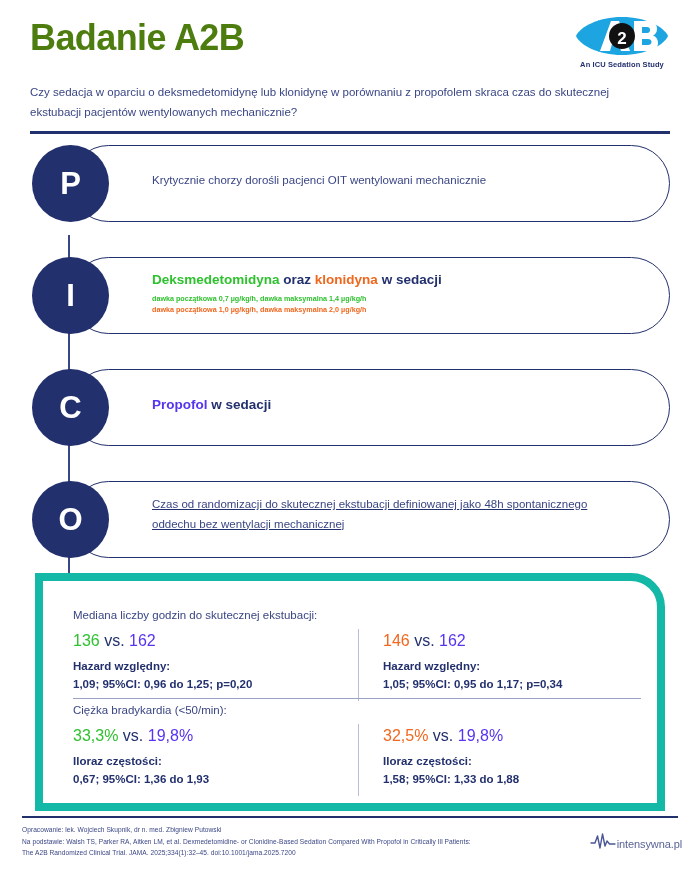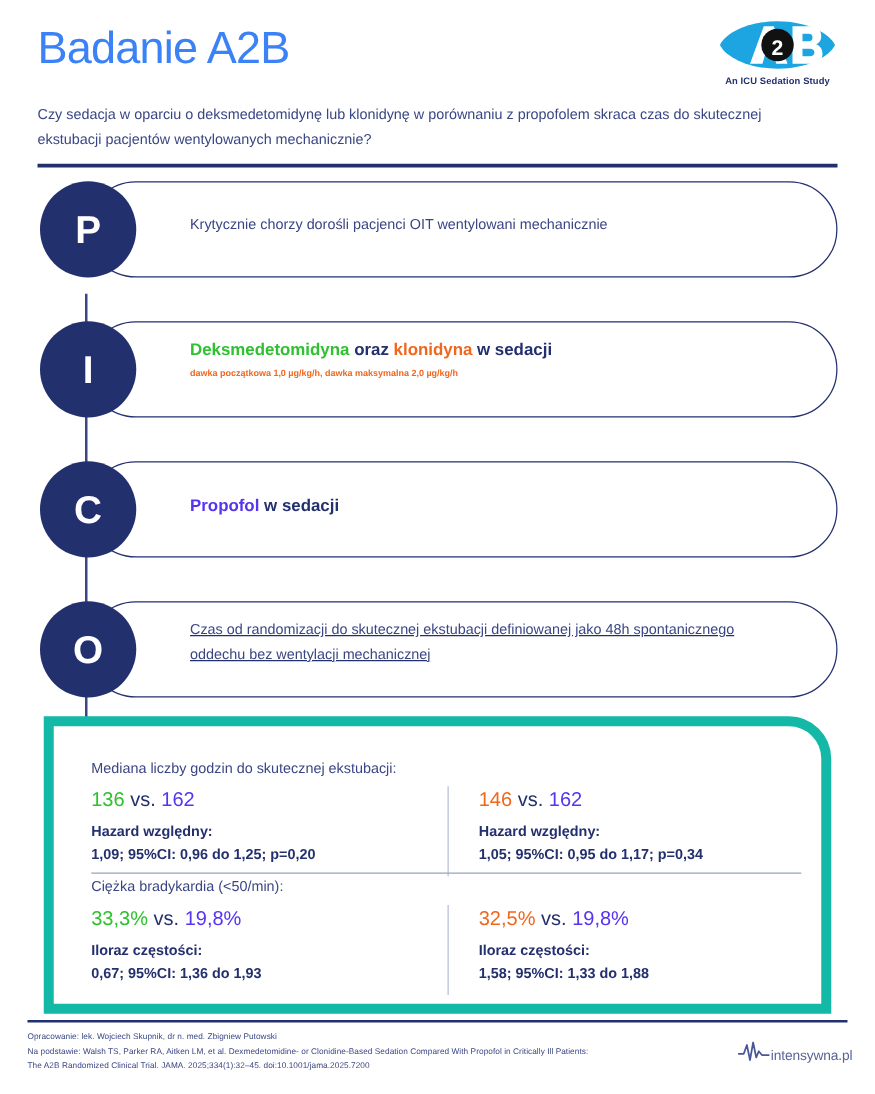--- a/index.html
+++ b/index.html
@@ -31,23 +31,23 @@
     left: 0; top: 0;
     width: 700px;
     height: 140px;
   }
 
   .title {
     position: absolute;
     left: 30px;
     top: 18px;
     font-size: 36px;
-    font-weight: 400;
+    font-weight: 700;
     letter-spacing: -0.6px;
-    color: #3b82f6;
+    color: #4d7c0f;
     line-height: 1.1;
   }
 
   .logo-a2b {
     position: absolute;
     right: 18px;
     top: 14px;
     width: 120px;
     text-align: center;
   }
@@ -341,20 +341,21 @@
       <div class="pico-body">
         <div class="pico-text">Krytycznie chorzy dorośli pacjenci OIT wentylowani mechanicznie</div>
       </div>
     </div>
 
     <div class="pico-row row-i">
       <div class="pico-card"></div>
       <div class="pico-badge">I</div>
       <div class="pico-body">
         <div class="i-head"><span class="g">Deksmedetomidyna</span> <span class="n">oraz</span> <span class="o">klonidyna</span> <span class="n">w sedacji</span></div>
+        <div class="i-dose g">dawka początkowa 0,7 µg/kg/h, dawka maksymalna 1,4 µg/kg/h</div>
         <div class="i-dose o">dawka początkowa 1,0 µg/kg/h, dawka maksymalna 2,0 µg/kg/h</div>
       </div>
     </div>
 
     <div class="pico-row row-c">
       <div class="pico-card"></div>
       <div class="pico-badge">C</div>
       <div class="pico-body">
         <div class="c-head"><span class="v">Propofol</span> <span class="n">w sedacji</span></div>
       </div>

